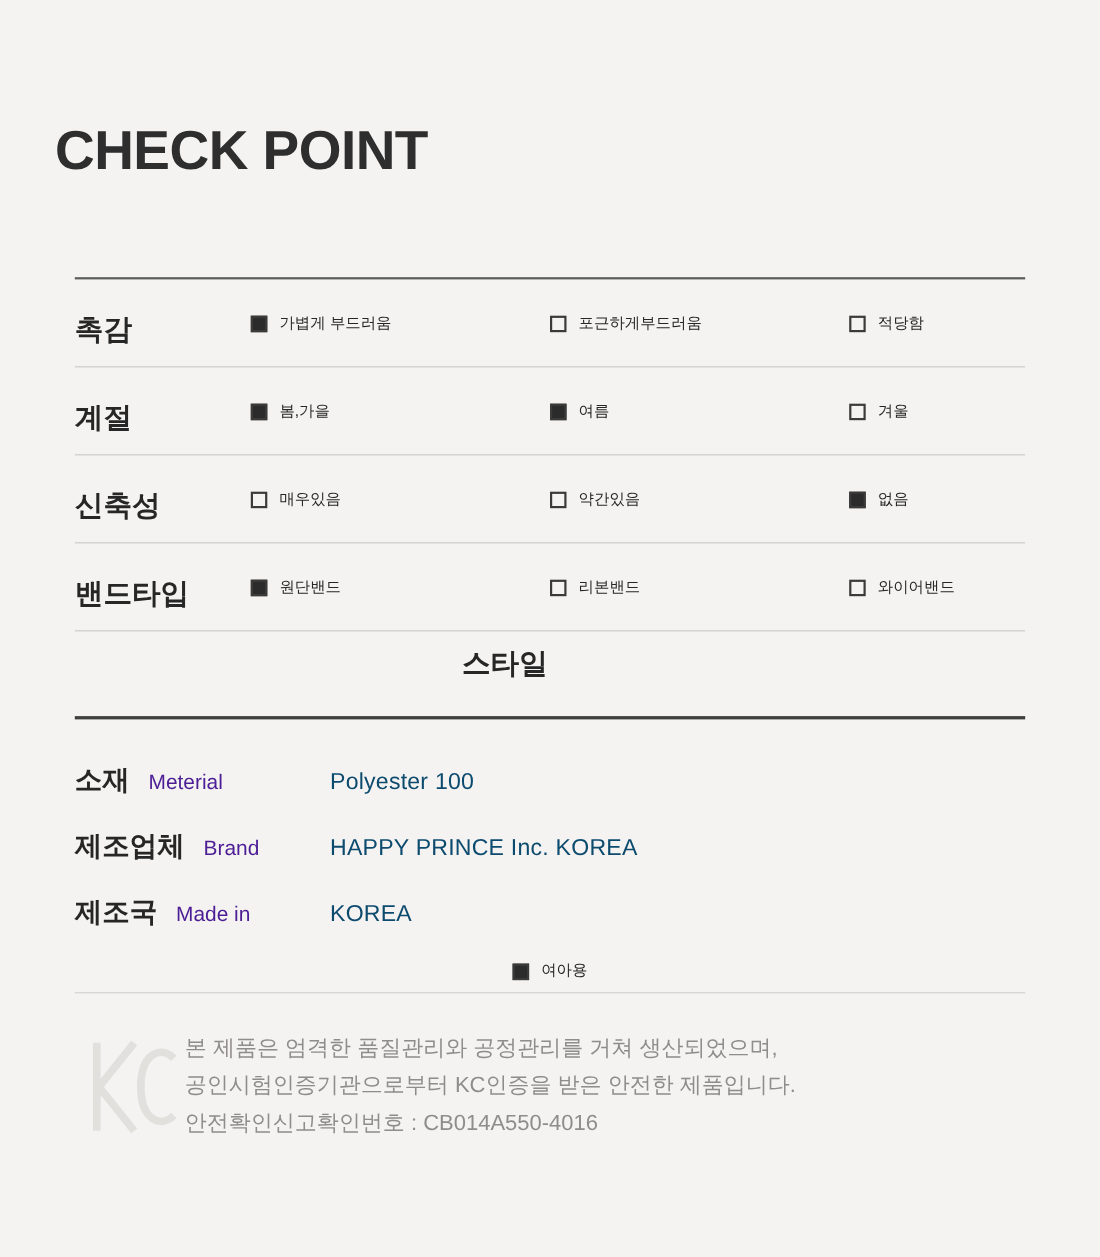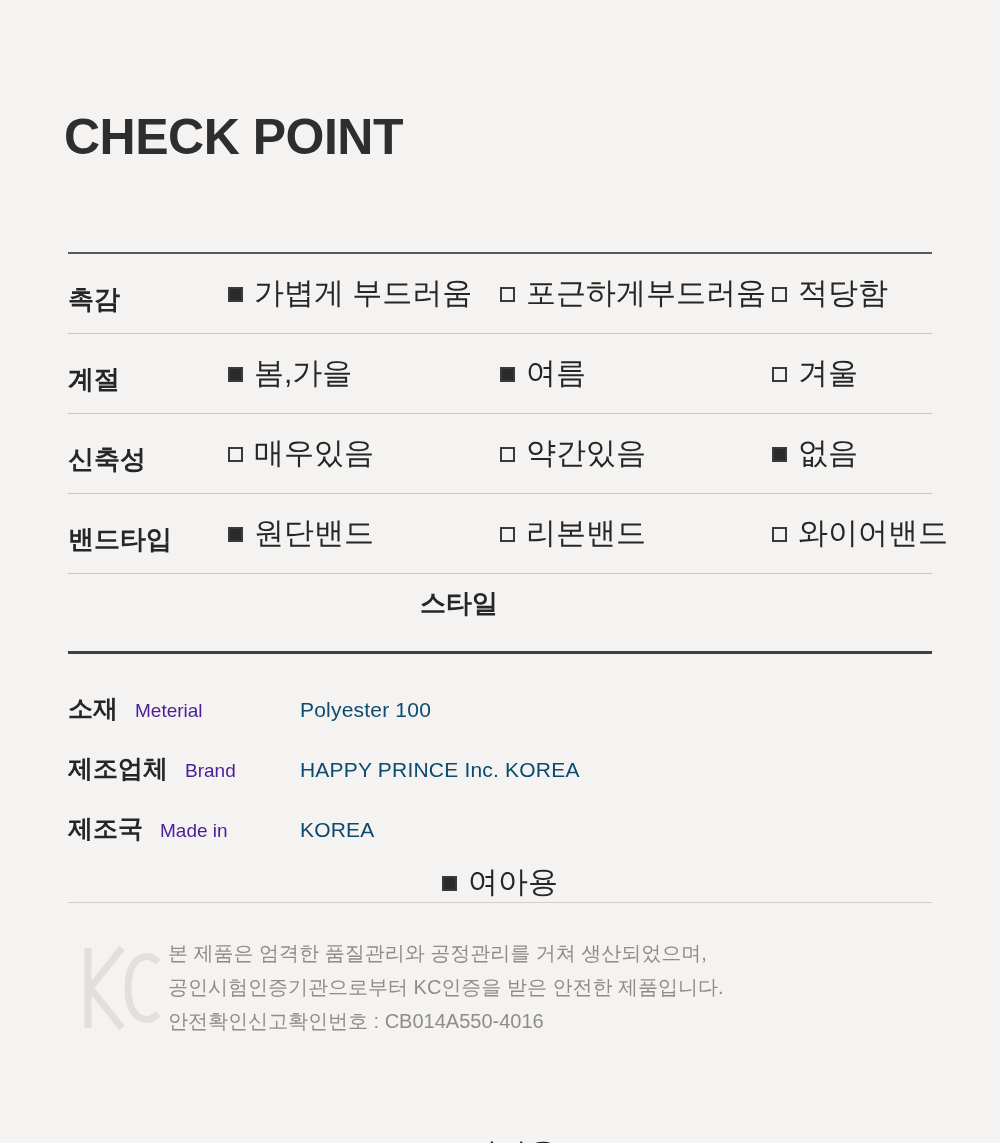--- a/index.html
+++ b/index.html
@@ -16,21 +16,21 @@
   }
   .page {
     position: relative;
     width: 1000px;
     height: 1143px;
     box-sizing: border-box;
     padding: 0 70px;
   }
   .title {
     position: absolute;
-    left: 64px;
+    left: 50px;
     top: 112px;
     font-size: 50px;
     font-weight: bold;
     letter-spacing: -0.5px;
     color: #2e2e2e;
     line-height: 1;
   }
   .check-table {
     position: absolute;
     left: 68px;
@@ -53,21 +53,21 @@
     width: 160px;
     font-size: 26px;
     font-weight: bold;
     color: #262626;
     flex: 0 0 160px;
     margin-top: 12px;
   }
   .opt {
     display: flex;
     align-items: center;
-    font-size: 30px;
+    font-size: 14px;
     color: #262626;
     flex: 0 0 272px;
   }
   .opt.last {
     flex: 0 0 auto;
   }
   .box {
     display: inline-block;
     width: 15px;
     height: 15px;

